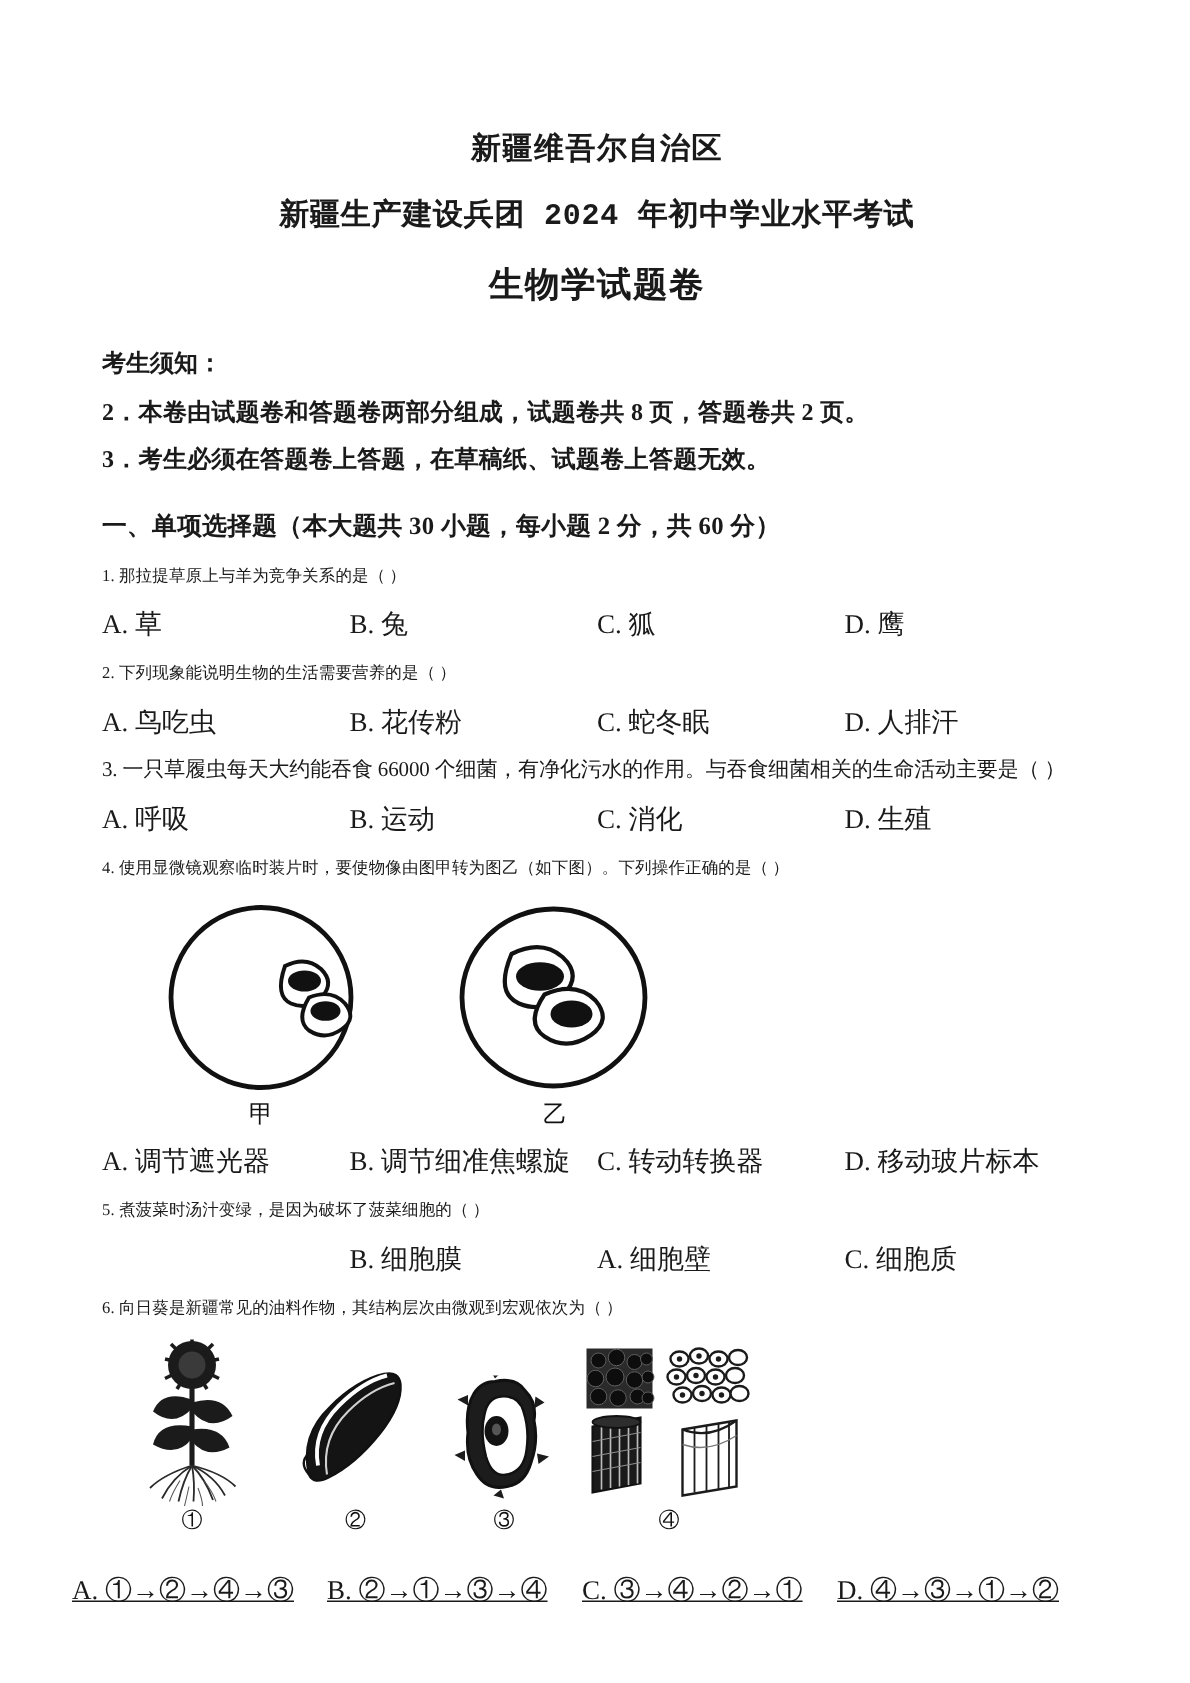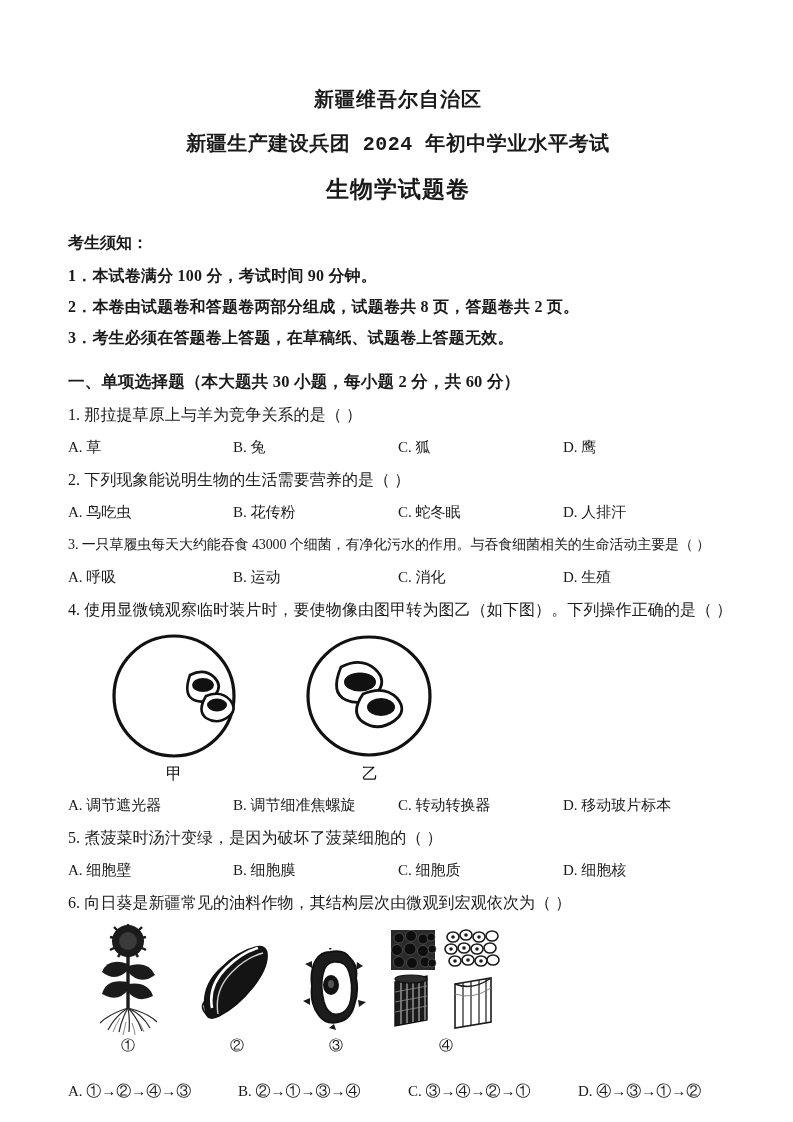--- a/index.html
+++ b/index.html
@@ -80,39 +80,40 @@
     margin-top: 14px;
     margin-bottom: 2px;
     letter-spacing: 0.2px;
   }
 
   
   .question {
     margin-top: 3px;
   }
   .q-stem {
-    font-size: 16px;
+    font-size: 11px;
     line-height: 30px;
     letter-spacing: 0.1px;
     white-space: nowrap;
   }
   .q-stem.narrow { font-size: 14px; letter-spacing: -0.1px; }
 
   .options {
     display: flex;
-    font-size: 15px;
+    font-size: 18px;
     line-height: 30px;
     margin-top: 2px;
+    justify-content: flex-end;
   }
   .opt {
     width: 165px;
     flex: 0 0 165px;
     white-space: nowrap;
   }
-  .opt.wide { width: 170px; flex: 0 0 170px; }
+  .opt.wide { width: 170px; flex: 0 0 170px; text-decoration: underline; }
 
   
   .fig-microscope {
     position: relative;
     height: 155px;
     margin-top: 8px;
     margin-left: 30px;
   }
   .fig-caption-row {
     position: absolute;
@@ -155,21 +156,20 @@
   <div class="content">
 
     <div class="title-block">
       <div class="title-line-1">新疆维吾尔自治区</div>
       <div class="title-line-2">新疆生产建设兵团 2024 年初中学业水平考试</div>
       <div class="title-line-3">生物学试题卷</div>
     </div>
 
     <div class="notice">
       <div class="notice-title">考生须知：</div>
-      <div class="notice-item">1．本试卷满分 100 分，考试时间 90 分钟。</div>
       <div class="notice-item">2．本卷由试题卷和答题卷两部分组成，试题卷共 8 页，答题卷共 2 页。</div>
       <div class="notice-item">3．考生必须在答题卷上答题，在草稿纸、试题卷上答题无效。</div>
     </div>
 
     <div class="section-heading">一、单项选择题（本大题共 30 小题，每小题 2 分，共 60 分）</div>
 
     <div class="question">
       <div class="q-stem">1. 那拉提草原上与羊为竞争关系的是（      ）</div>
       <div class="options">
         <div class="opt">A. 草</div>
@@ -183,21 +183,21 @@
       <div class="q-stem">2. 下列现象能说明生物的生活需要营养的是（      ）</div>
       <div class="options">
         <div class="opt">A. 鸟吃虫</div>
         <div class="opt">B. 花传粉</div>
         <div class="opt">C. 蛇冬眠</div>
         <div class="opt">D. 人排汗</div>
       </div>
     </div>
 
     <div class="question">
-      <div class="q-stem narrow">3. 一只草履虫每天大约能吞食 43000 个细菌，有净化污水的作用。与吞食细菌相关的生命活动主要是（      ）</div>
+      <div class="q-stem narrow">3. 一只草履虫每天大约能吞食 66000 个细菌，有净化污水的作用。与吞食细菌相关的生命活动主要是（      ）</div>
       <div class="options">
         <div class="opt">A. 呼吸</div>
         <div class="opt">B. 运动</div>
         <div class="opt">C. 消化</div>
         <div class="opt">D. 生殖</div>
       </div>
     </div>
 
     <div class="question">
       <div class="q-stem">4. 使用显微镜观察临时装片时，要使物像由图甲转为图乙（如下图）。下列操作正确的是（      ）</div>
@@ -233,24 +233,23 @@
         <div class="opt">A. 调节遮光器</div>
         <div class="opt">B. 调节细准焦螺旋</div>
         <div class="opt">C. 转动转换器</div>
         <div class="opt">D. 移动玻片标本</div>
       </div>
     </div>
 
     <div class="question">
       <div class="q-stem">5. 煮菠菜时汤汁变绿，是因为破坏了菠菜细胞的（      ）</div>
       <div class="options">
+        <div class="opt">B. 细胞膜</div>
         <div class="opt">A. 细胞壁</div>
-        <div class="opt">B. 细胞膜</div>
         <div class="opt">C. 细胞质</div>
-        <div class="opt">D. 细胞核</div>
       </div>
     </div>
 
     <div class="question">
       <div class="q-stem">6. 向日葵是新疆常见的油料作物，其结构层次由微观到宏观依次为（      ）</div>
 
       <div class="fig-levels">
 
         <div class="level-item" style="left:6px; top:0; width:80px;">
           <svg width="80" height="112" viewBox="0 0 80 112">

